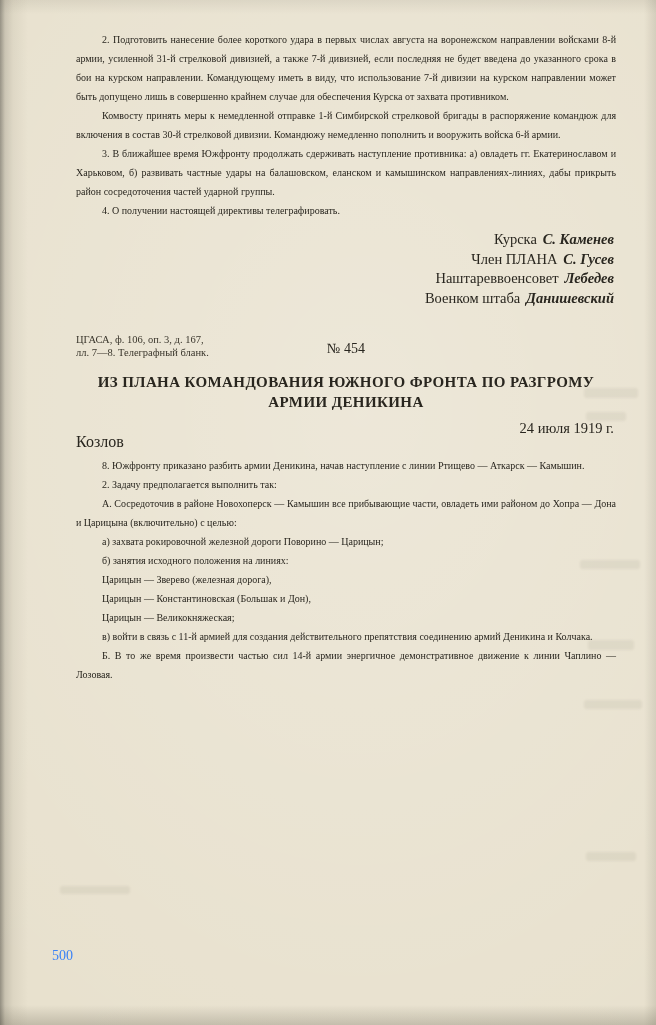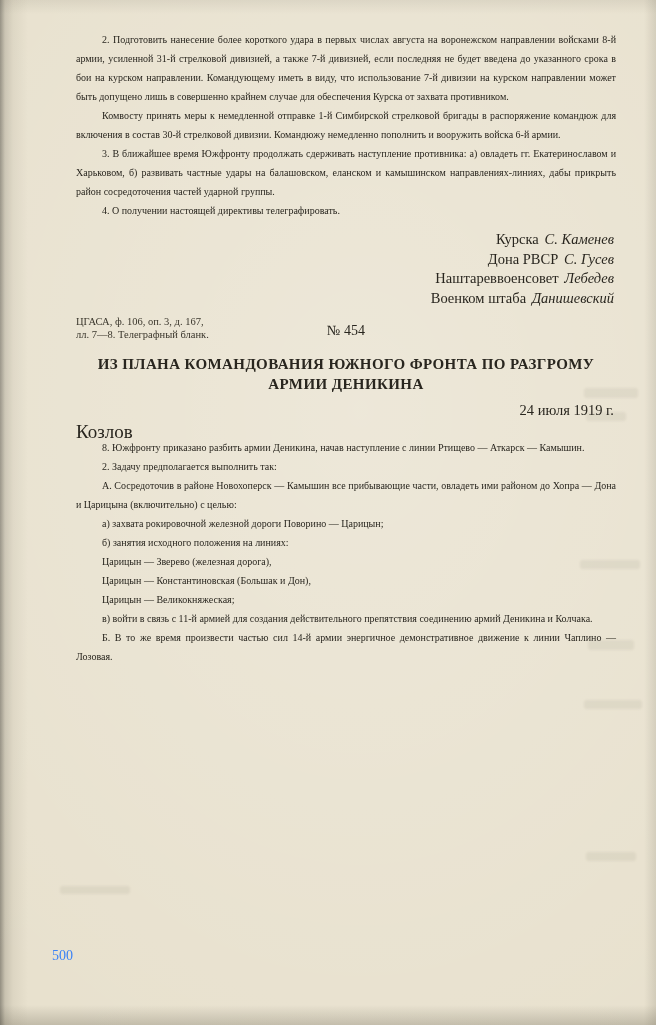--- a/index.html
+++ b/index.html
@@ -29,24 +29,24 @@
     text-indent: 26px;
     text-align: justify;
   }
   .signatures {
     margin-top: 10px;
     text-align: right;
     font-size: 14.5px;
     line-height: 19.5px;
     padding-right: 2px;
   }
-  .sig-name { font-style: italic; margin-left: 0.4em; }
+  .sig-name { font-style: italic; margin-left: 0.4em; font-weight: bold; }
   .note-row {
     position: relative;
-    margin-top: 6px;
+    margin-top: 24px;
     height: 28px;
   }
   .source-note {
     position: absolute; left: 0; top: 2px;
     font-size: 10.5px;
     line-height: 12.5px;
     color: #3a362c;
   }
   .doc-number {
     text-align: center;
@@ -60,22 +60,22 @@
     font-size: 15px;
     line-height: 20px;
     letter-spacing: 0.4px;
   }
   .dateline {
     position: relative;
     margin-top: 8px;
     height: 32px;
   }
   .place {
-    position: absolute; left: 0; top: 19px;
-    font-size: 19px;
+    position: absolute; left: 0; top: 13px;
+    font-size: 16px;
   }
   .date {
     position: absolute; right: 2px; top: 0;
     font-size: 14.5px;
   }
   .body-block { margin-top: 4px; }
   .page-number {
     position: absolute;
     left: 52px; top: 948px;
     font-size: 14px;
@@ -106,21 +106,21 @@
   <p class="p">2. Подготовить нанесение более короткого удара в первых числах августа на воронежском направлении войсками 8-й армии, усиленной 31-й стрелковой дивизией, а также 7-й дивизией, если последняя не будет введена до указанного срока в бои на курском направлении. Командующему иметь в виду, что использование 7-й дивизии на курском направлении может быть допущено лишь в совершенно крайнем случае для обеспечения Курска от захвата противником.</p>
   <p class="p">Комвосту принять меры к немедленной отправке 1-й Симбирской стрелковой бригады в распоряжение командюж для включения в состав 30-й стрелковой дивизии. Командюжу немедленно пополнить и вооружить войска 6-й армии.</p>
   <p class="p">3. В ближайшее время Южфронту продолжать сдерживать наступление противника: а) овладеть гг. Екатеринославом и Харьковом, б) развивать частные удары на балашовском, еланском и камышинском направлениях-линиях, дабы прикрыть район сосредоточения частей ударной группы.</p>
   <p class="p">4. О получении настоящей директивы телеграфировать.</p>
 
   <div class="signatures">
     <div>
       <span>Курска</span><span class="sig-name">С. Каменев</span>
     </div>
     <div>
-      <span>Дона РВСР</span><span class="sig-name">С. Гусев</span>
+      <span>Член ПЛАНА</span><span class="sig-name">С. Гусев</span>
     </div>
     <div>
       <span>Наштареввоенсовет</span><span class="sig-name">Лебедев</span>
     </div>
     <div>
       <span>Военком штаба</span><span class="sig-name">Данишевский</span>
     </div>
   </div>
 
   <div class="note-row">

